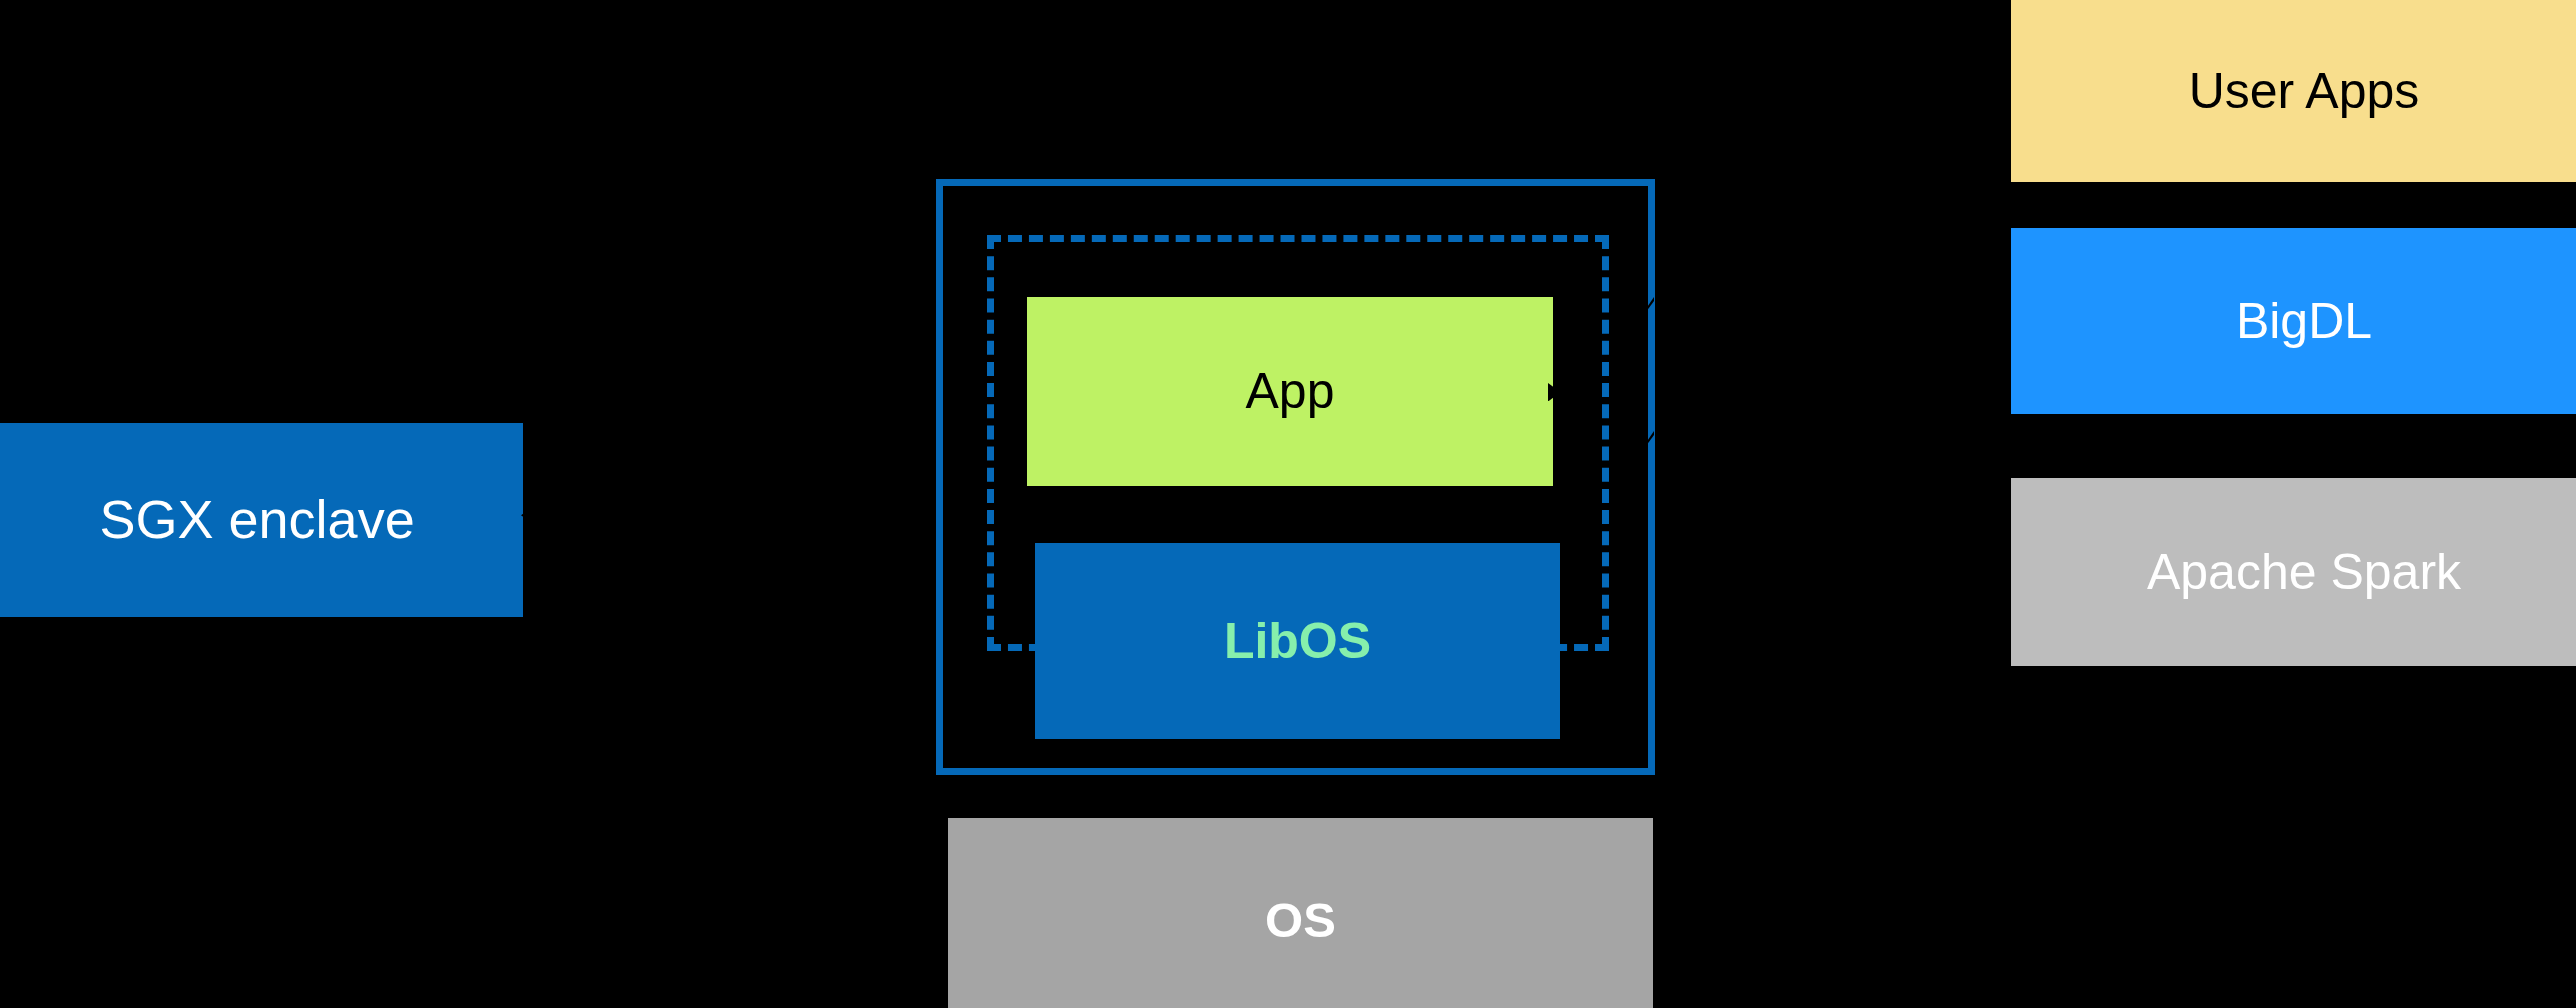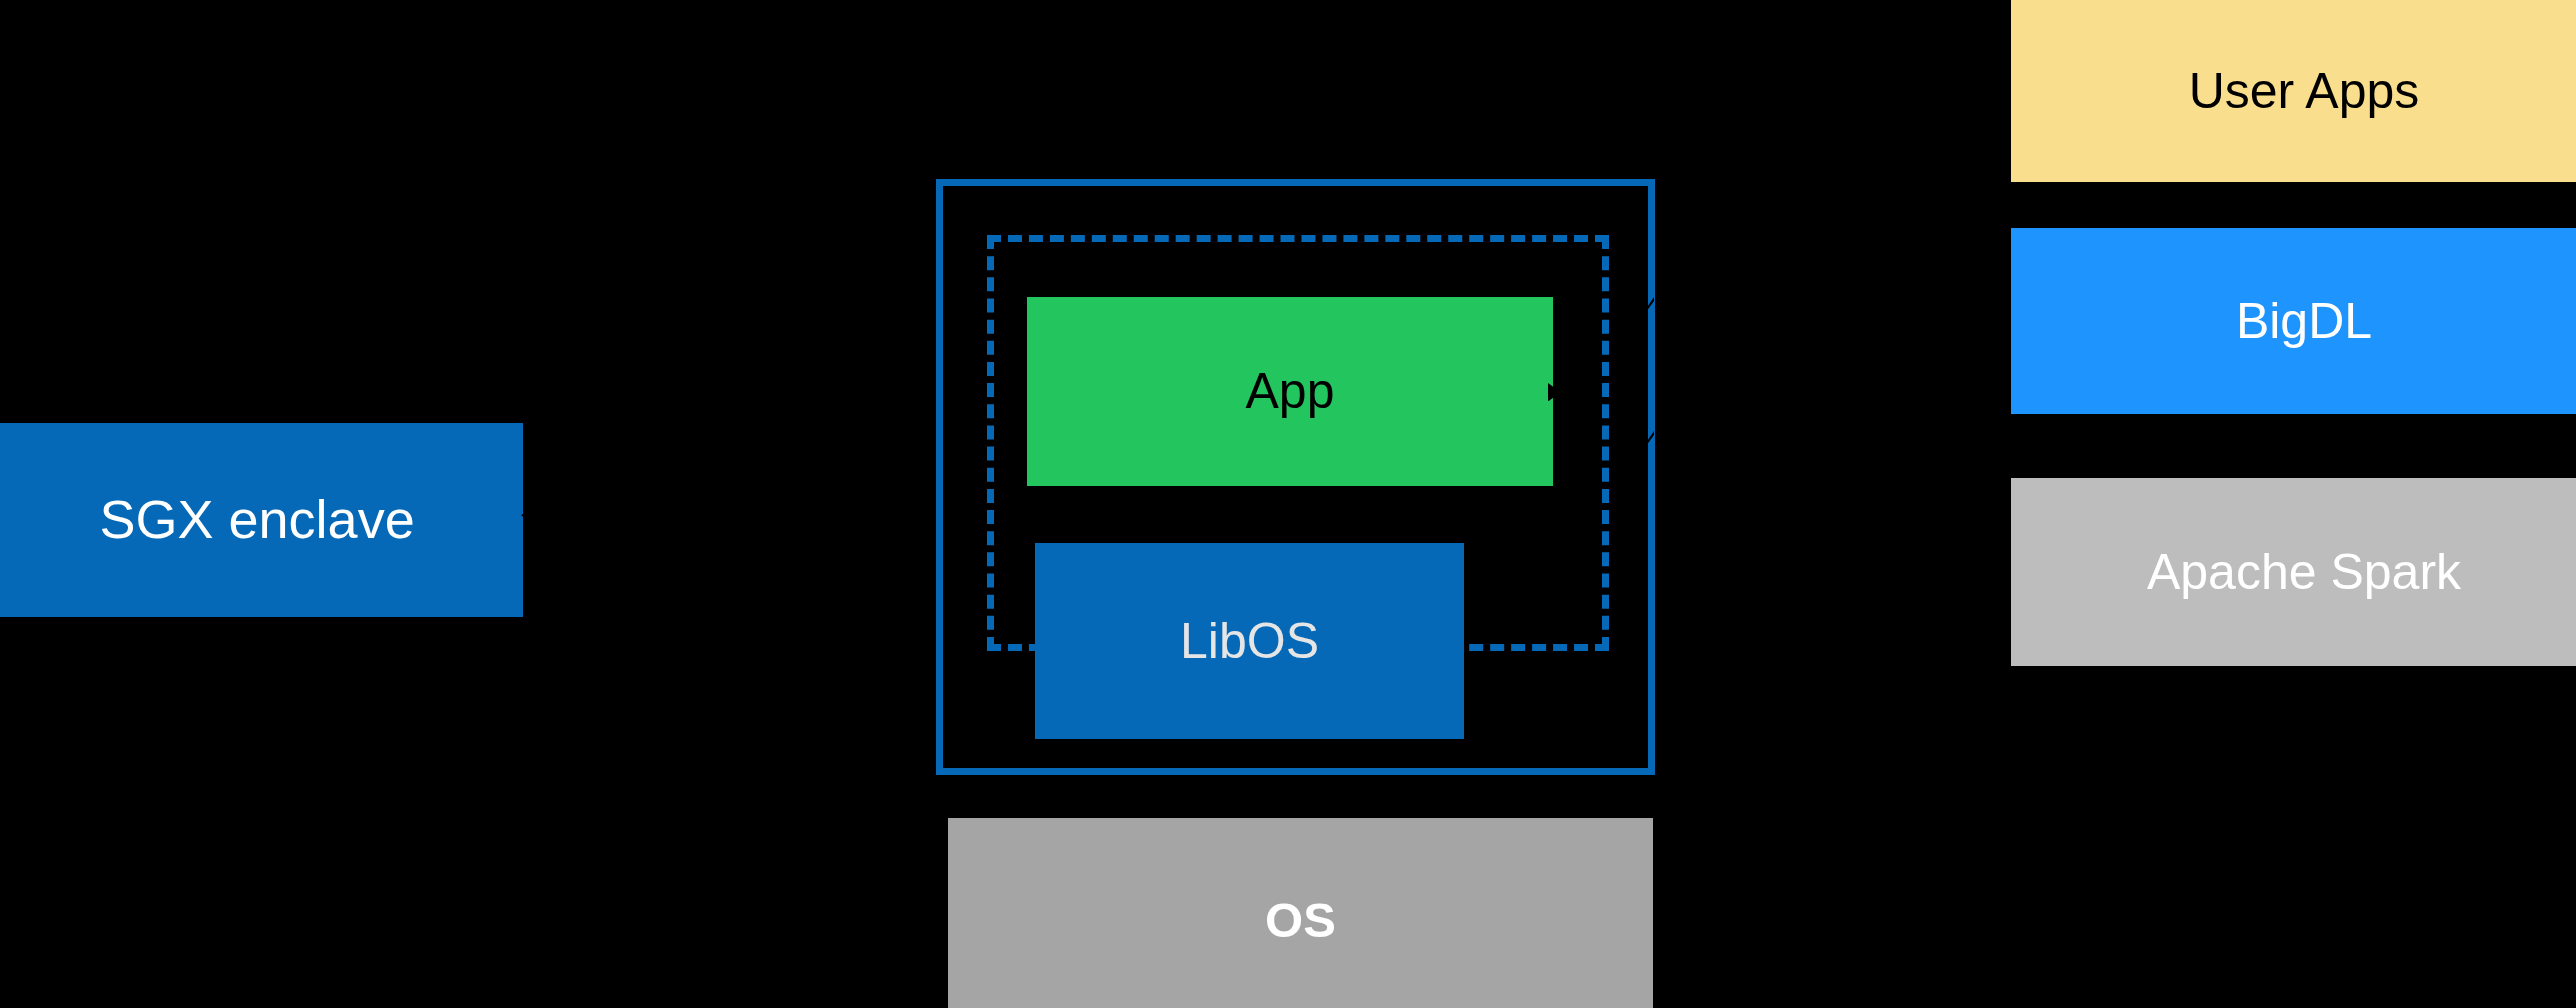--- a/index.html
+++ b/index.html
@@ -86,42 +86,43 @@
     box-sizing: border-box;
     border: 7.5px dashed #0569B8;
     background: transparent;
   }
 
   #app-box {
     left: 1027px;
     top: 297px;
     width: 526px;
     height: 189px;
-    background: #22c55e;
+    background: #bef264;
     color: #000000;
     font-size: 50px;
   }
   #app-arrow-tip {
     position: absolute;
     left: 1548px;
     top: 383px;
     width: 12.6px;
     height: 18.4px;
     background: #000000;
     clip-path: polygon(0% 0%, 0% 100%, 100% 50%);
   }
 
   #libos-box {
     left: 1035px;
     top: 543px;
-    width: 429px;
+    width: 525px;
     height: 196px;
     background: #0569B8;
-    color: #e5e5e5;
+    color: #86efac;
     font-size: 50px;
+    font-weight: bold;
   }
 
   #os-box {
     left: 948px;
     top: 818px;
     width: 705px;
     height: 206px;
     background: #A5A5A5;
     color: #FFFFFF;
     font-size: 49px;

